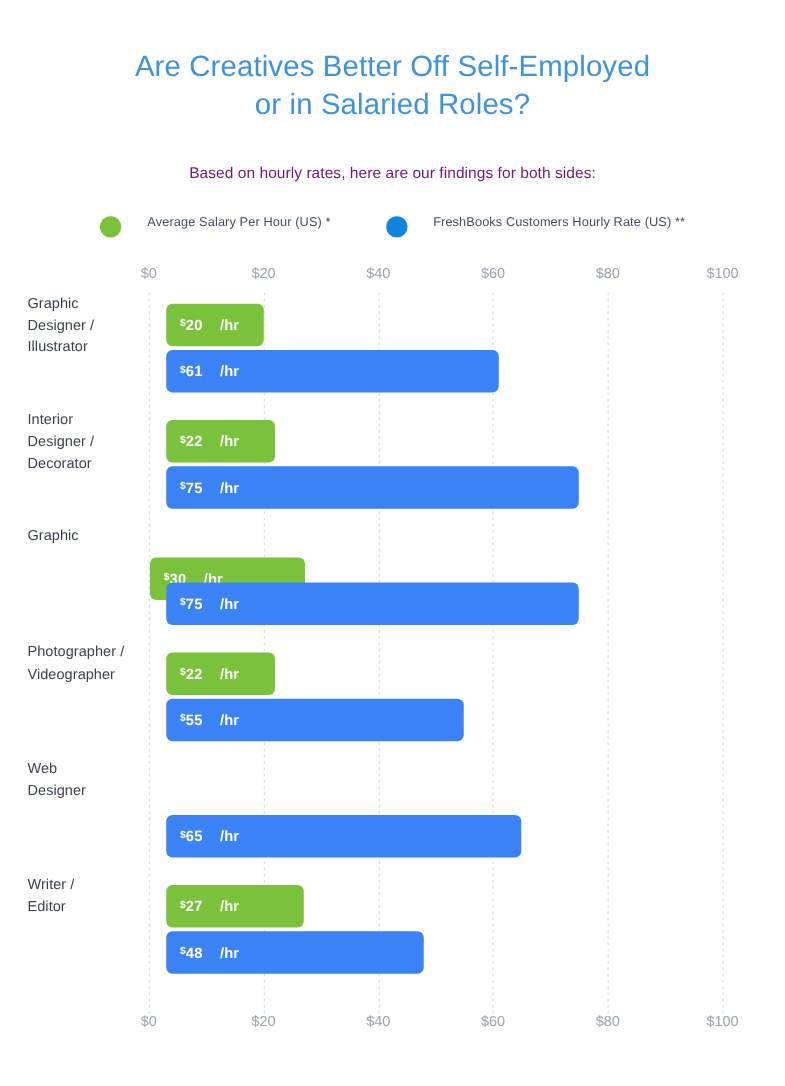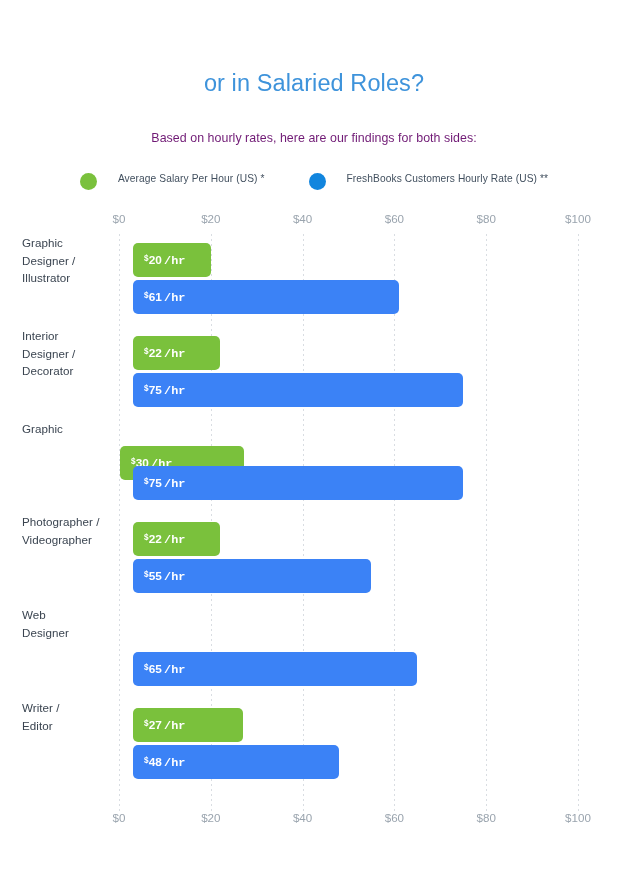--- a/index.html
+++ b/index.html
@@ -160,32 +160,31 @@
     letter-spacing: 0.1px;
     white-space: nowrap;
   }
   .bar-value .cur {
     font-size: 8.2px;
     vertical-align: 3px;
     font-weight: bold;
   }
   .bar-value .sl {
     font-weight: bold;
-    padding: 0 2px;
-    font-family: Liberation Mono, monospace;
+    padding: 0 14px;
   }
 </style>
 </head>
 <body>
 
 <div class="page">
 
   <div class="header">
     <h1 class="chart-title">
-      <br>
+      <span>Are Creatives Better Off Self-Employed</span><br>
       <span>or in Salaried Roles?</span>
     </h1>
     <p class="chart-subtitle">Based on hourly rates, here are our findings for both sides:</p>
   </div>
 
   <div class="legend">
     <div class="legend-item">
       <span class="legend-swatch green"></span>
       <span class="legend-label">Average Salary Per Hour (US) *</span>
     </div>

